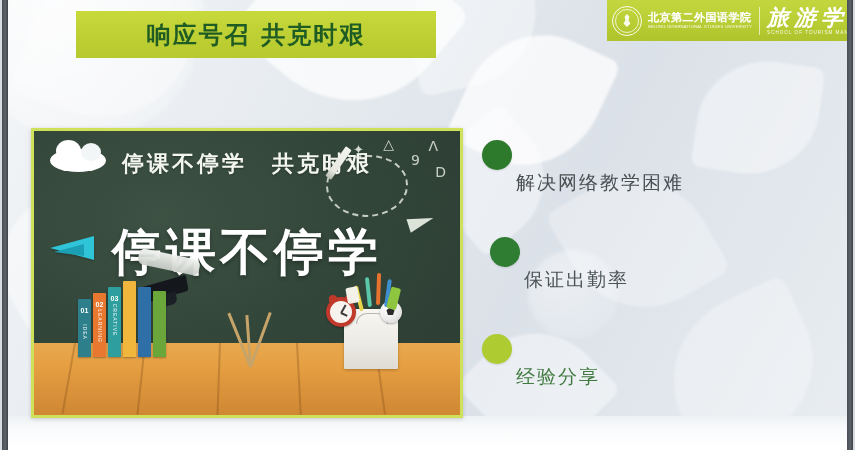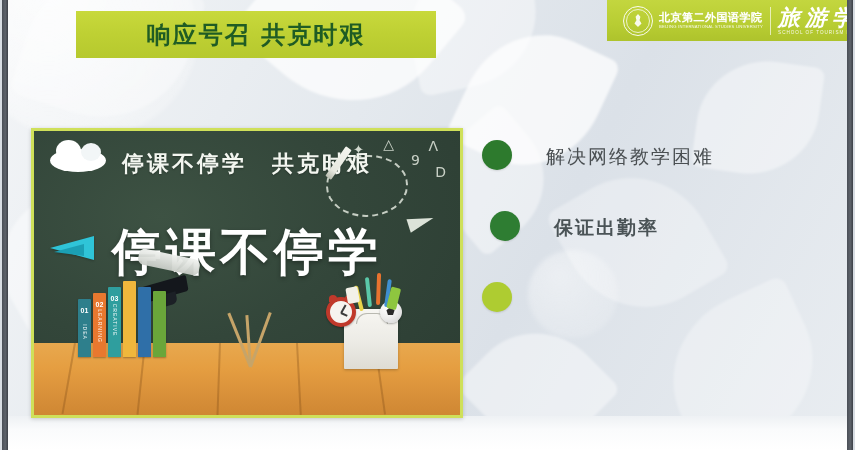--- a/index.html
+++ b/index.html
@@ -98,21 +98,21 @@
 
   
   .logo-bar {
     position: absolute;
     right: 8px; top: 0;
     width: 240px; height: 41px;
     background: linear-gradient(180deg, #c3d63f 0%, #b8cd33 60%, #aec32c 100%);
     z-index: 22;
     display: flex;
     align-items: center;
-    padding-left: 16px;
+    padding-left: 5px;
   }
   .logo-seal {
     width: 30px; height: 30px;
     border-radius: 50%;
     border: 1.6px solid rgba(255,255,255,0.92);
     position: relative;
     flex: 0 0 auto;
     display: flex;
     align-items: center;
     justify-content: center;
@@ -460,22 +460,23 @@
 
   
   .bullets {
     position: absolute;
     left: 482px; top: 140px;
     width: 350px;
     z-index: 18;
   }
   .bullet-row {
     display: flex;
-    align-items: flex-end;
+    align-items: flex-start;
     margin-bottom: 41px;
+    flex-direction: column;
   }
   .bullet-dot {
     width: 30px; height: 30px;
     border-radius: 50%;
     flex: 0 0 auto;
     box-shadow: 0 1px 2px rgba(0,0,0,0.12);
   }
   .bullet-label {
     font-family: "DejaVu Sans", "Liberation Sans", sans-serif;
     font-size: 19px;
@@ -593,24 +594,25 @@
     <div class="supply" style="right:64px; bottom:106px; width:10px; height:22px; background:#8ec63f; transform:rotate(14deg);"></div>
   </div>
 
   <div class="bullets">
     <div class="bullet-row r1">
       <span class="bullet-dot" style="background:#2d7a2d;"></span>
       <span class="bullet-label" style="color:#4a4f52;">解决网络教学困难</span>
     </div>
     <div class="bullet-row r2">
       <span class="bullet-dot" style="background:#2e7d32;"></span>
-      <span class="bullet-label" style="color:#4a5356;font-weight:bold;">保证出勤率</span>
+      <span class="bullet-label" style="color:#4a5356;">保证出勤率</span>
     </div>
     <div class="bullet-row r3">
       <span class="bullet-dot" style="background:#aecc31;"></span>
+      <span class="bullet-label" style="color:#3f7a3f;">经验分享</span>
     </div>
   </div>
 
   <div class="bottom-band"></div>
 
   <div class="edge-pad left"></div>
   <div class="edge-bar left"></div>
   <div class="edge-bar right"></div>
   <div class="edge-pad right"></div>
 

